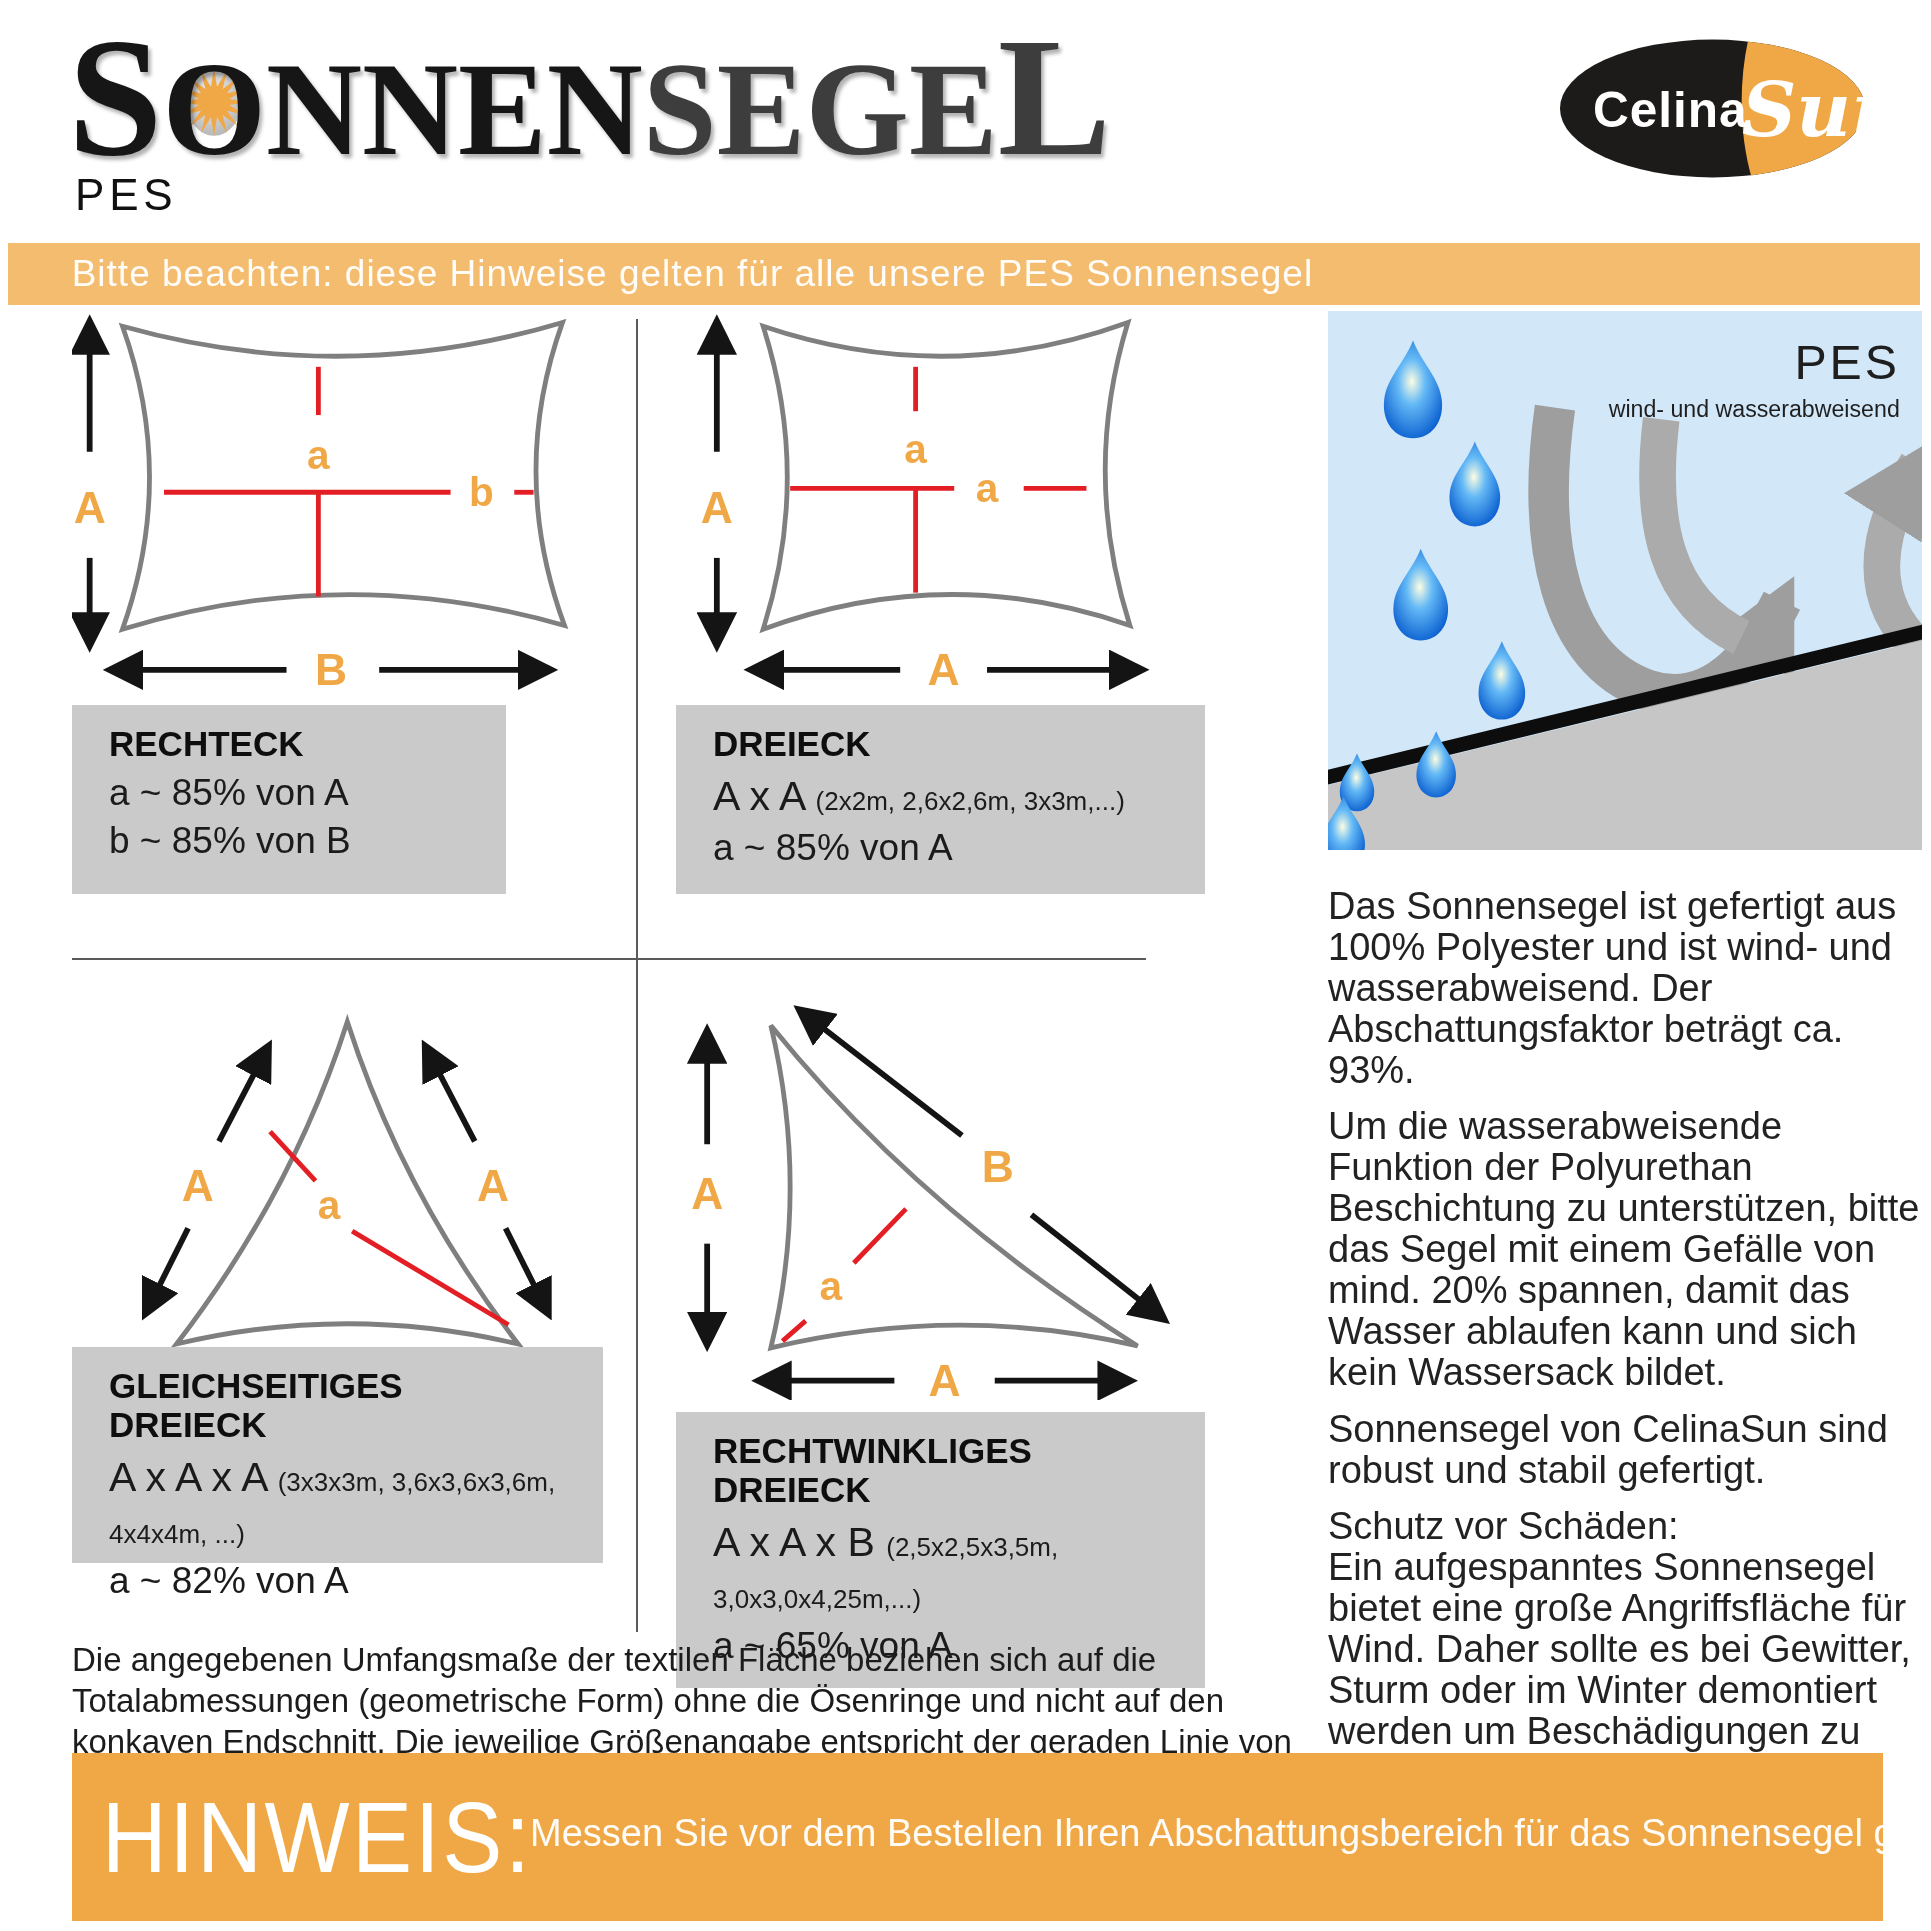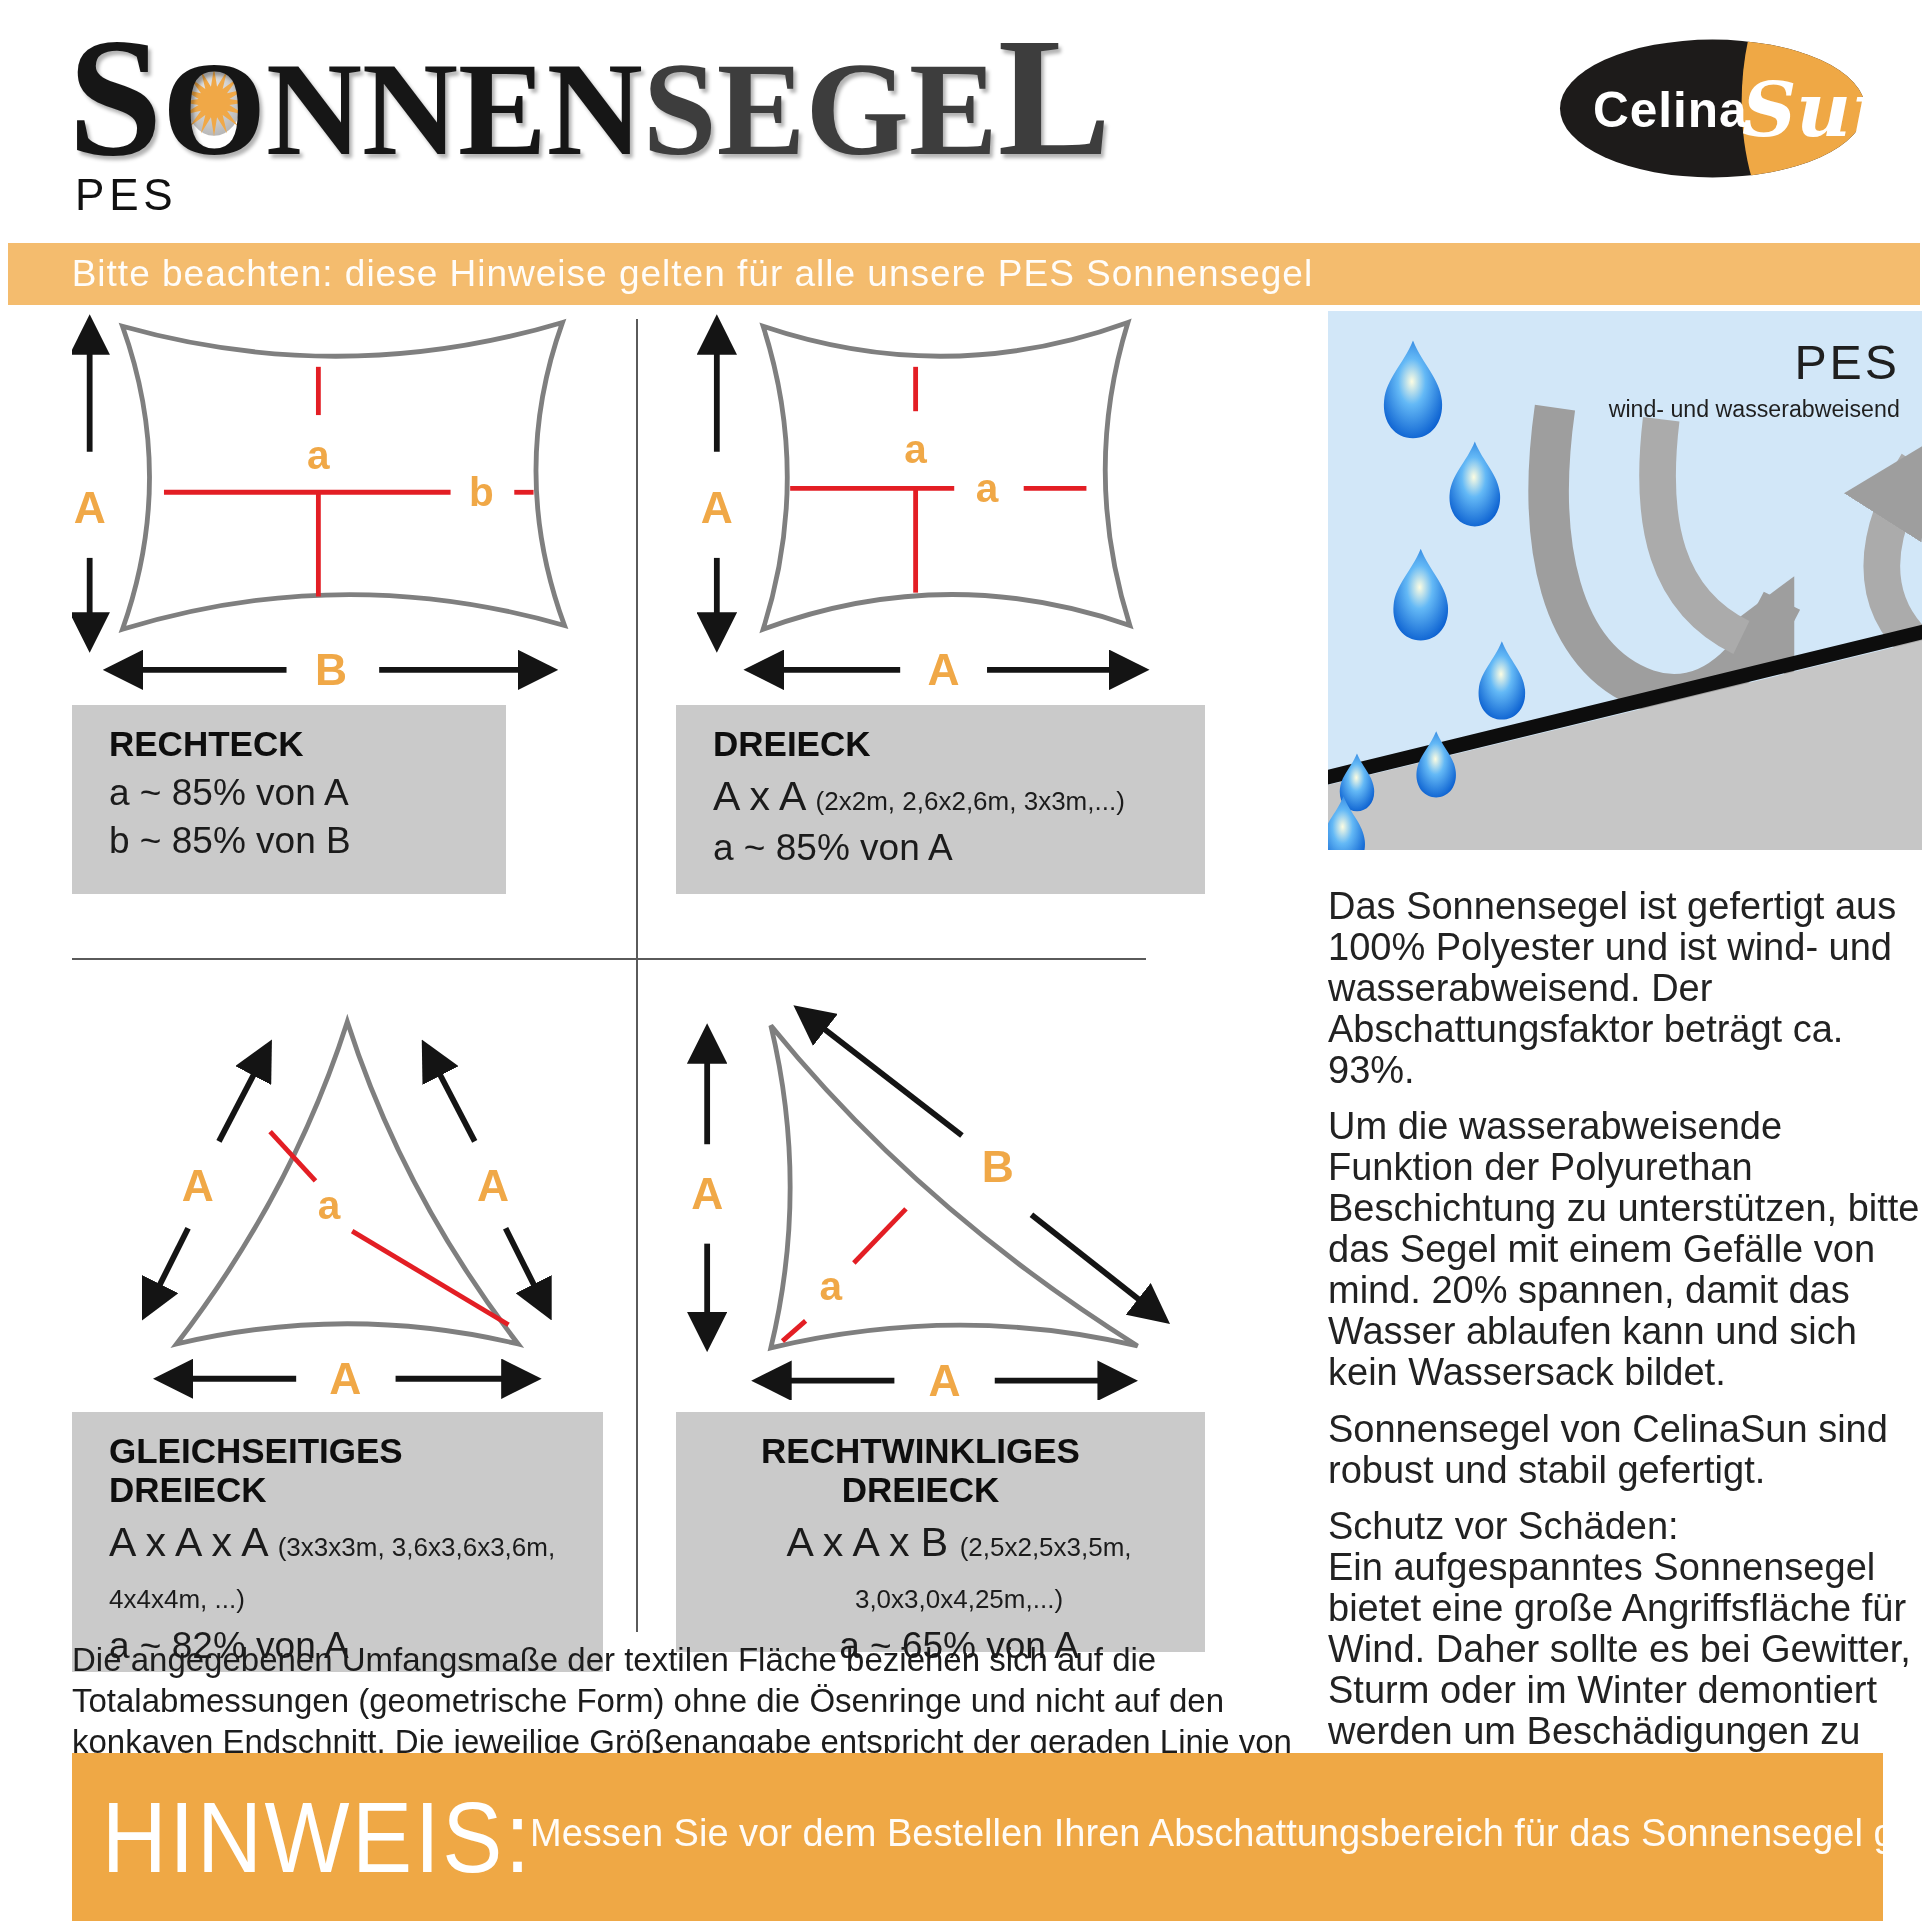--- a/index.html
+++ b/index.html
@@ -184,27 +184,27 @@
   <div class="rule">a ~ 85% von A</div>
   <div class="rule">b ~ 85% von B</div>
 </div>
 
 <div class="gbox" style="left:676px;top:705px;width:529px;height:189px;">
   <h3>DREIECK</h3>
   <div class="formula-line"><span>A x A</span> <span class="sizes">(2x2m, 2,6x2,6m, 3x3m,...)</span></div>
   <div class="rule">a ~ 85% von A</div>
 </div>
 
-<div class="gbox" style="left:72px;top:1412px;width:531px;height:260px;">
+<div class="gbox" style="left:72px;top:1347px;width:531px;height:216px;">
   <h3>GLEICHSEITIGES DREIECK</h3>
   <div class="formula-line"><span>A x A x A</span> <span class="sizes">(3x3x3m, 3,6x3,6x3,6m, 4x4x4m, ...)</span></div>
   <div class="rule">a ~ 82% von A</div>
 </div>
 
-<div class="gbox" style="left:676px;top:1412px;width:529px;height:240px;text-align:center;">
+<div class="gbox" style="left:676px;top:1412px;width:529px;height:276px;">
   <h3>RECHTWINKLIGES DREIECK</h3>
   <div class="formula-line"><span>A x A x B</span> <span class="sizes">(2,5x2,5x3,5m, 3,0x3,0x4,25m,...)</span></div>
   <div class="rule">a ~ 65% von A</div>
 </div>
 
 <svg class="pes-panel" width="594" height="539" viewBox="0 0 615 558">
   <defs>
     <radialGradient id="dropGrad" cx="48%" cy="42%" r="62%">
       <stop offset="0%" stop-color="#FDFDE2"></stop>
       <stop offset="38%" stop-color="#64B9F6"></stop>

